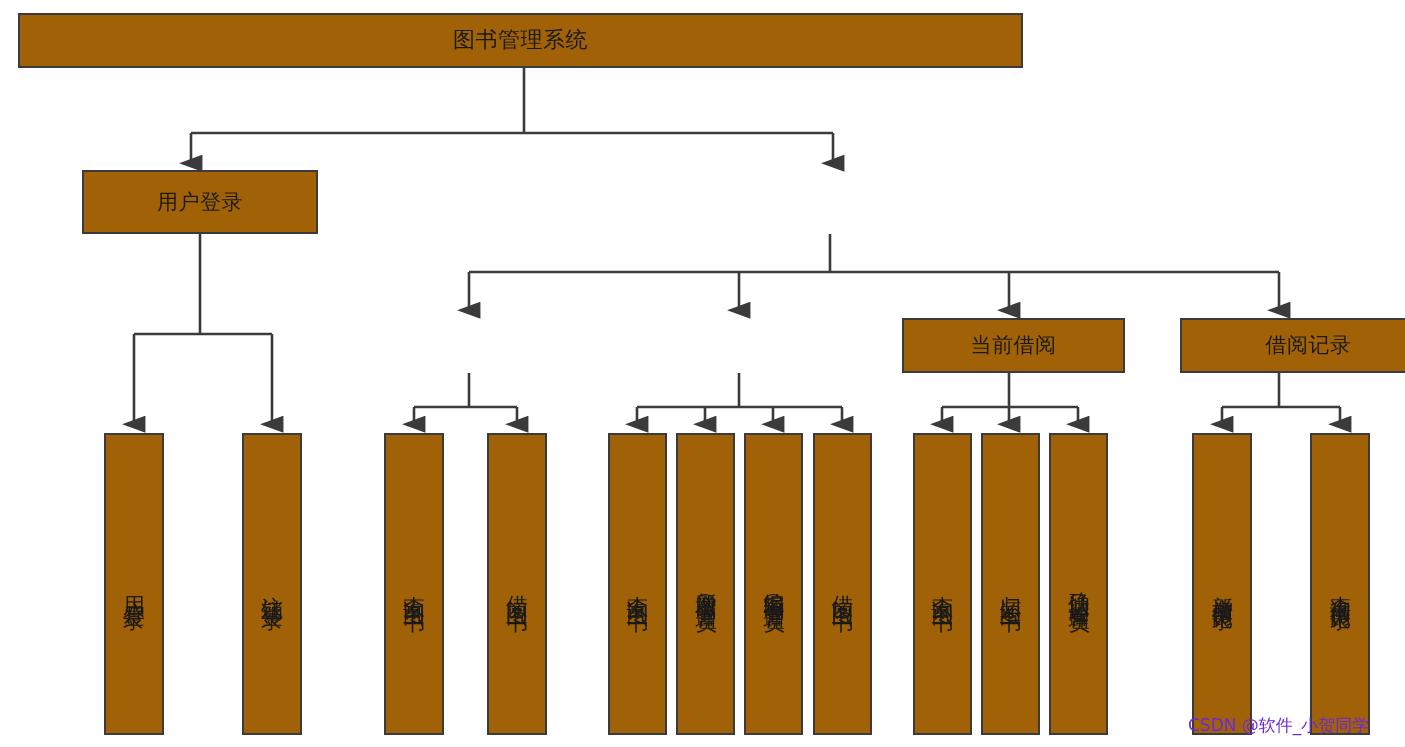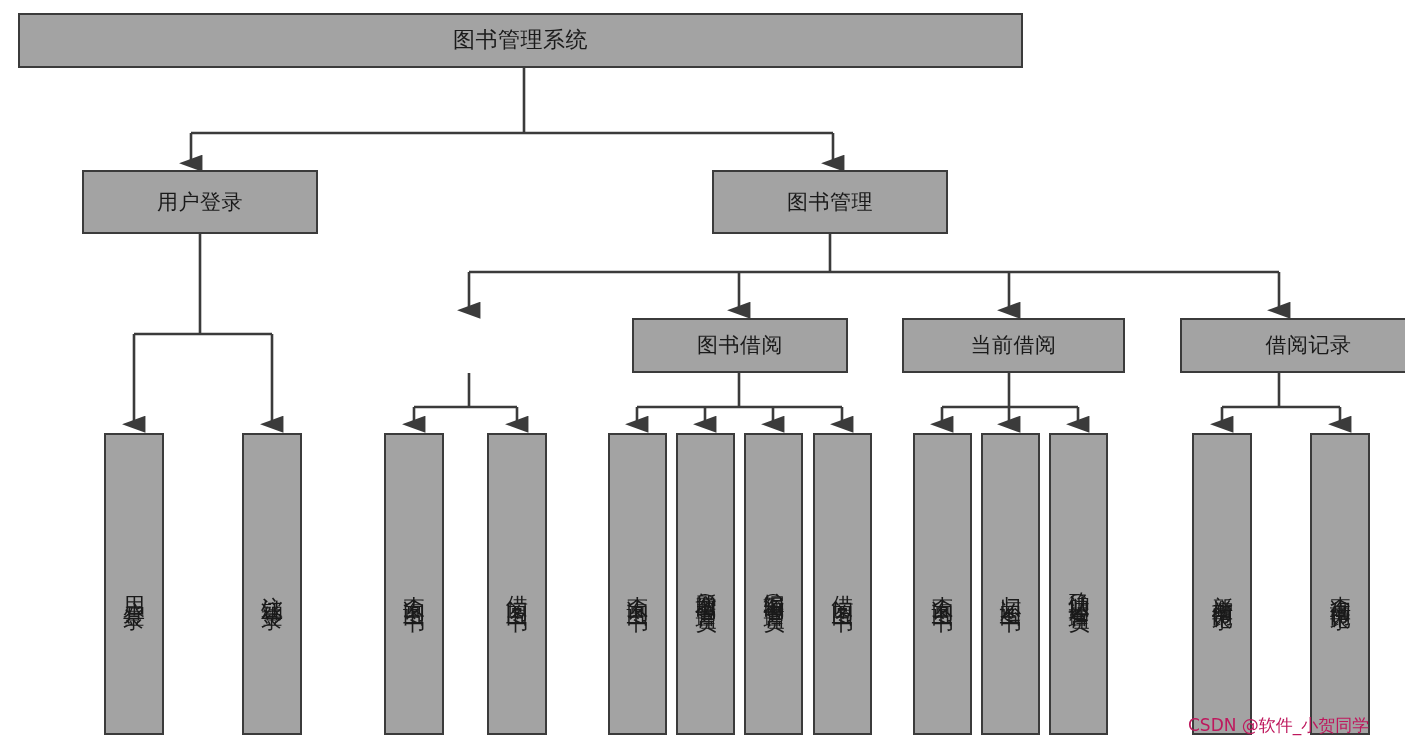--- a/index.html
+++ b/index.html
@@ -23,21 +23,21 @@
     left: 0;
     top: 0;
     width: 1405px;
     height: 747px;
     pointer-events: none;
   }
   .node {
     position: absolute;
     box-sizing: border-box;
     border: 2px solid #3b3b3b;
-    background: #a3a3a3;
+    background: #a16207;
     display: flex;
     align-items: center;
     justify-content: center;
     color: #1a1a1a;
   }
   .node .label {
     display: block;
     text-align: center;
     line-height: 1.28;
   }
@@ -66,21 +66,21 @@
   }
   .node.vert.tall .label {
     font-size: 21px;
     letter-spacing: 3px;
   }
   .watermark {
     position: absolute;
     left: 1188px;
     top: 714px;
     font-size: 17px;
-    color: #be185d;
+    color: #6d28d9;
     white-space: nowrap;
     font-family: "DejaVu Sans", "Liberation Sans", sans-serif;
   }
 </style>
 </head>
 <body>
 
 <div id="canvas">
 
   <svg id="edges" viewBox="0 0 1405 747" xmlns="http://www.w3.org/2000/svg">
@@ -134,28 +134,22 @@
   </svg>
 
   <div class="node horiz root" style="left:18px; top:13px; width:1005px; height:55px;">
     <span class="label">图书管理系统</span>
   </div>
 
   <div class="node horiz" style="left:82px; top:170px; width:236px; height:64px;">
     <span class="label">用户登录</span>
   </div>
 
-  <div class="node horiz" style="left:712px; top:170px; width:236px; height:64px;">
-    <span class="label">图书管理</span>
-  </div>
-
-
-  <div class="node horiz" style="left:632px; top:318px; width:216px; height:55px;">
-    <span class="label">图书借阅</span>
-  </div>
+
+
 
   <div class="node horiz" style="left:902px; top:318px; width:223px; height:55px;">
     <span class="label">当前借阅</span>
   </div>
 
   <div class="node horiz" style="left:1172px; top:318px; width:257px; height:55px;margin-left:8px;">
     <span class="label">借阅记录</span>
   </div>
 
   <div class="node vert" style="left:104px; top:433px; width:60px; height:302px;">

